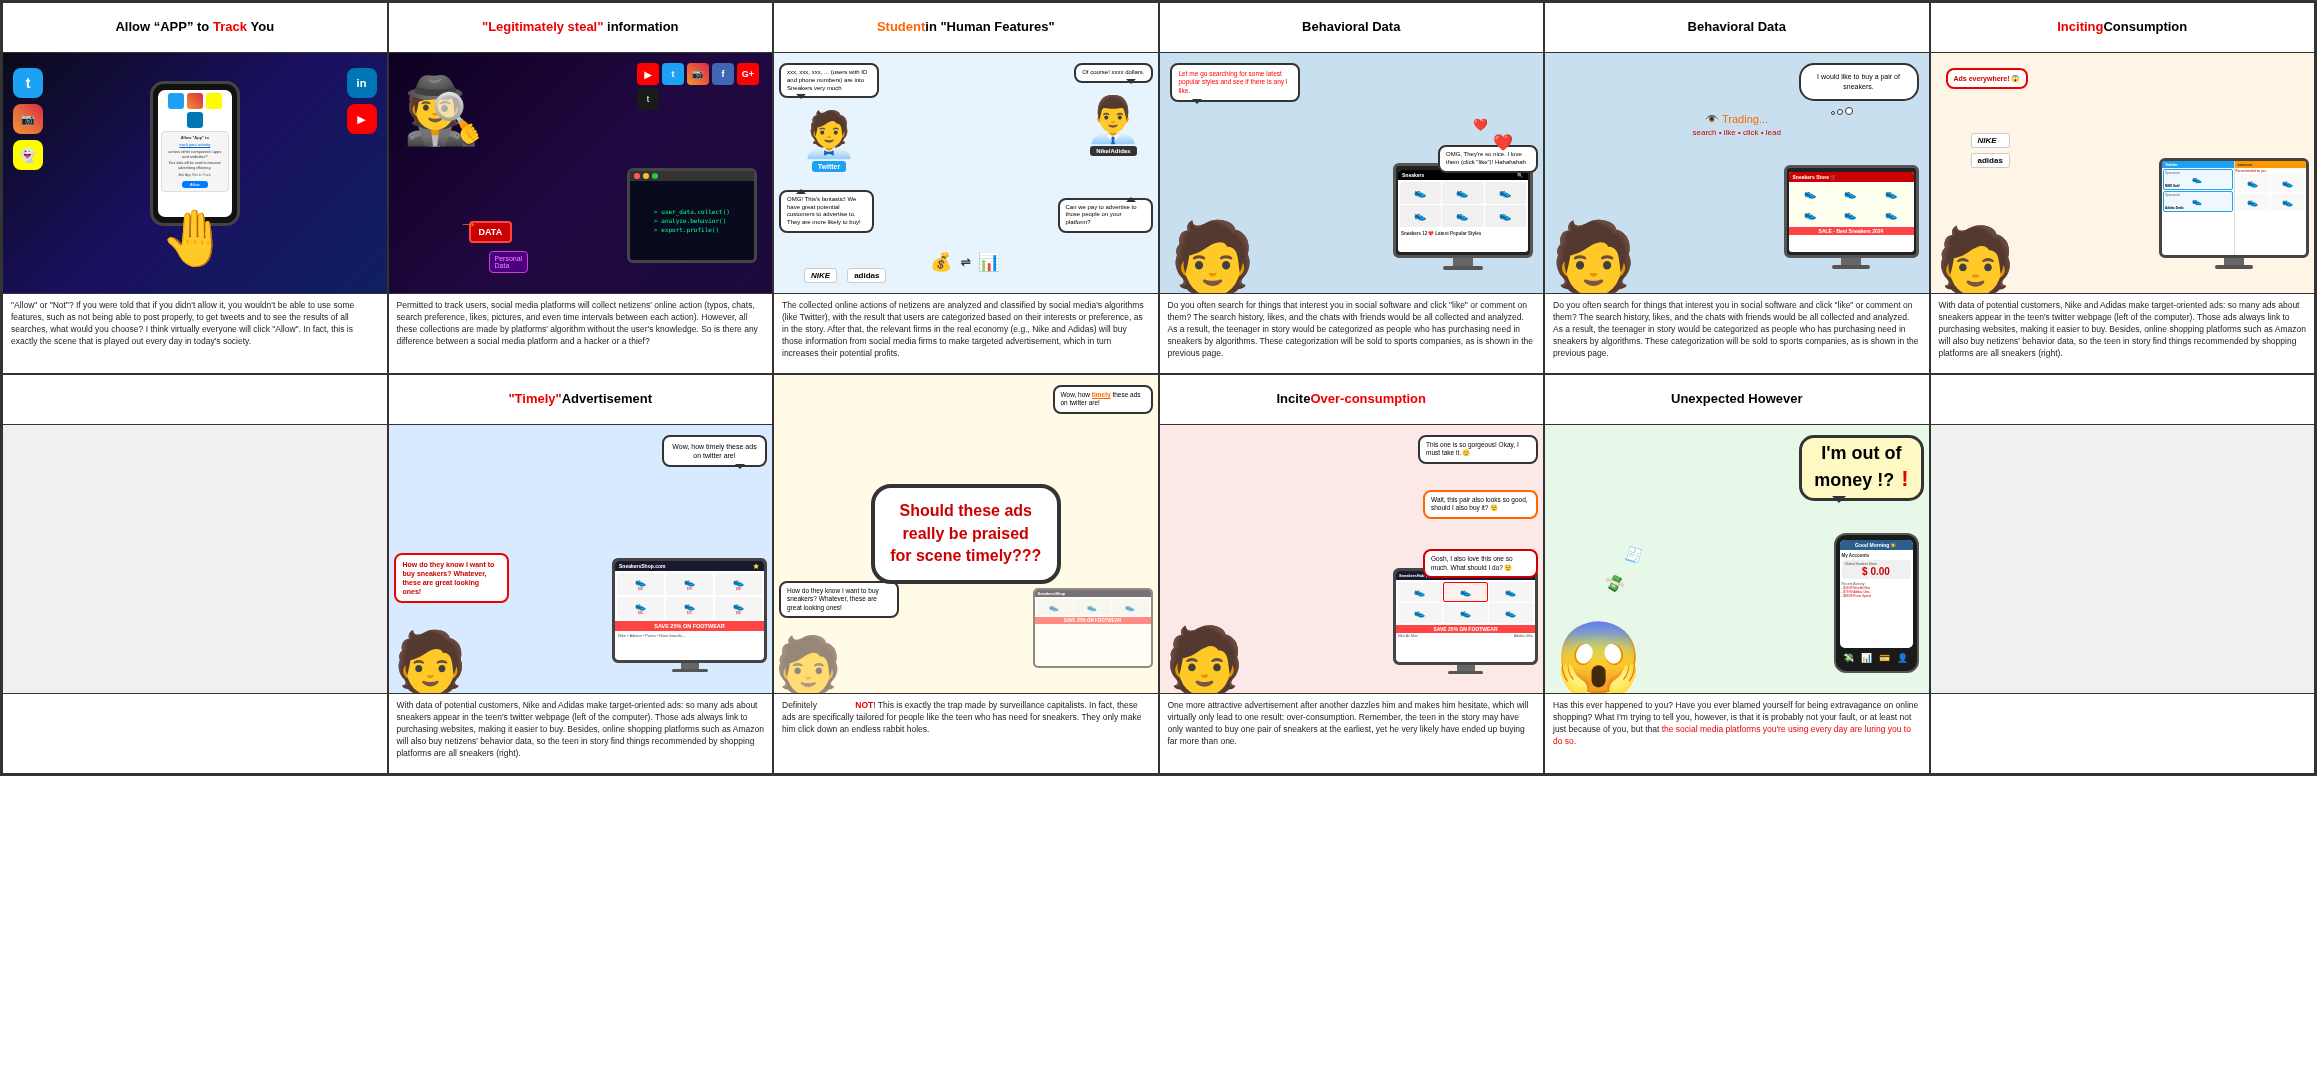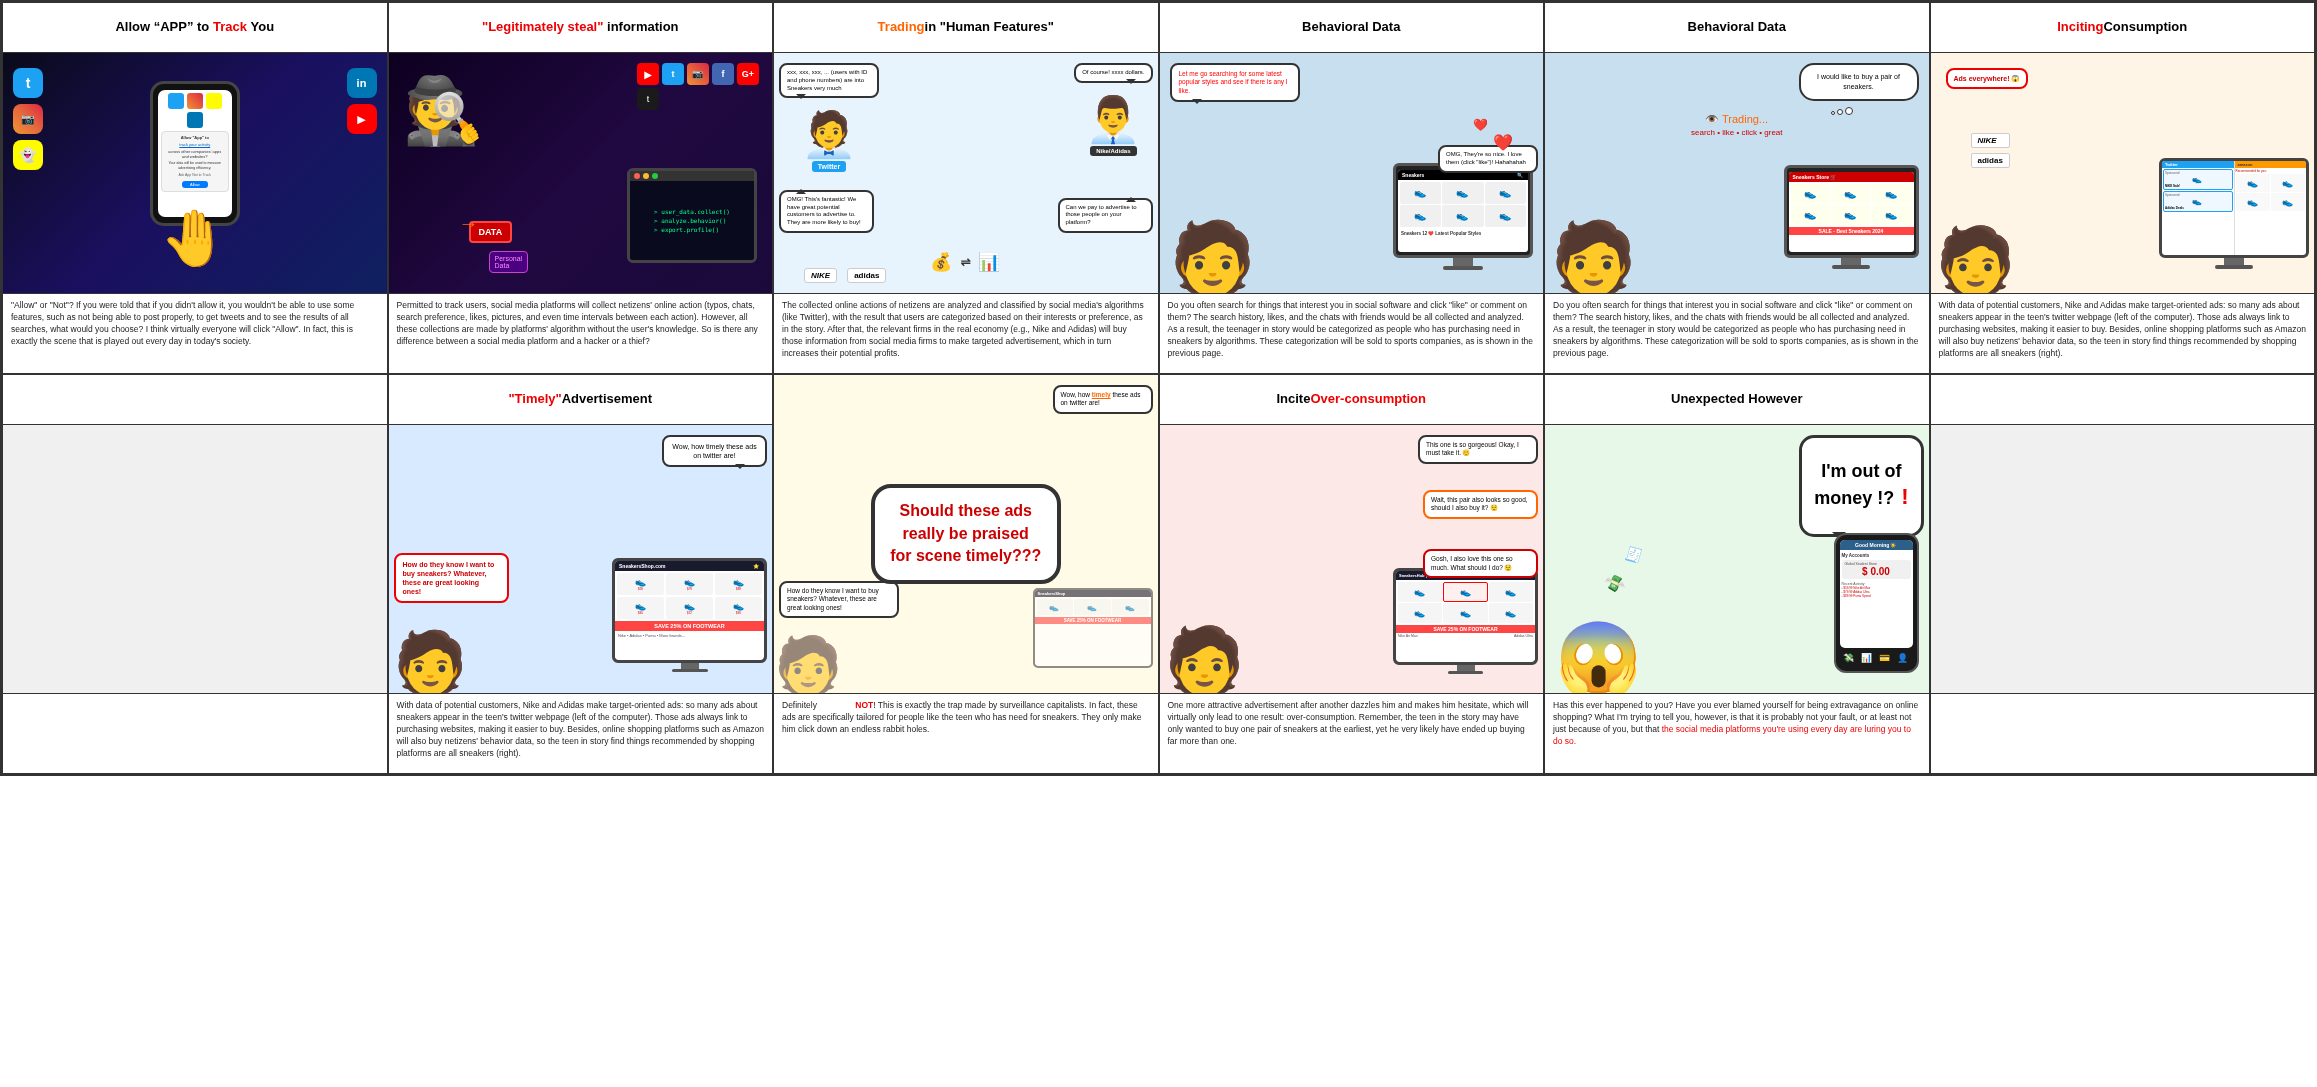--- a/index.html
+++ b/index.html
@@ -162,21 +162,21 @@
         </div>
       </div>
     </div>
     <div class="cell-text">
       Permitted to track users, social media platforms will collect netizens' online action (typos, chats, search preference, likes, pictures, and even time intervals between each action). However, all these collections are made by platforms' algorithm without the user's knowledge. So is there any difference between a social media platform and a hacker or a thief?
     </div>
   </div>
 
   <div class="cell">
     <div class="cell-header">
-      <span class="orange">Trading</span> in "Human Features"
+      <span class="orange">Student</span> in "Human Features"
     </div>
     <div class="cell-image">
       <div class="cell-image-inner">
         <div style="width:100%;height:100%;background:#e8f4fd;position:relative;display:flex;align-items:center;justify-content:center;">
 
           <div style="position:absolute;left:5px;top:10px;display:flex;flex-direction:column;align-items:center;">
 
             <div style="background:#fff;border:2px solid #333;border-radius:8px;padding:4px 6px;font-size:6px;max-width:100px;line-height:1.3;margin-bottom:5px;position:relative;">
               xxx, xxx, xxx, ... (users with ID and phone numbers) are into Sneakers very much
               <div style="position:absolute;bottom:-8px;left:15px;border:5px solid transparent;border-top-color:#333;"></div>
@@ -314,21 +314,21 @@
                 </div>
                 <div style="background:#ff4444;color:#fff;text-align:center;font-size:5px;font-weight:bold;padding:1px;">SALE - Best Sneakers 2024</div>
               </div>
             </div>
             <div style="width:20px;height:7px;background:#666;margin:0 auto;"></div>
             <div style="width:38px;height:4px;background:#555;margin:0 auto;border-radius:2px;"></div>
           </div>
 
           <div style="position:absolute;top:60px;left:50%;transform:translateX(-50%);color:#f60;font-size:11px;text-align:center;">
             <div>👁️ Trading...</div>
-            <div style="color:#c00;font-size:8px;margin-top:2px;">search • like • click • great</div>
+            <div style="color:#c00;font-size:8px;margin-top:2px;">search • like • click • lead</div>
           </div>
         </div>
       </div>
     </div>
     <div class="cell-text">
       Do you often search for things that interest you in social software and click "like" or comment on them? The search history, likes, and the chats with friends would be all collected and analyzed. As a result, the teenager in story would be categorized as people who has purchasing need in sneakers by algorithms. These categorization will be sold to sports companies, as is shown in the previous page.
     </div>
   </div>
 
   <div class="cell">
@@ -542,21 +542,21 @@
     <div class="cell-header">
       Unexpected However
     </div>
     <div class="cell-image">
       <div class="cell-image-inner">
         <div style="width:100%;height:100%;background:#e8f8e8;position:relative;overflow:hidden;">
 
           <div style="position:absolute;bottom:0;left:10px;font-size:70px;line-height:1;">😱</div>
           <div style="position:absolute;bottom:0;left:15px;font-size:55px;line-height:1;opacity:0;">🧑</div>
 
-          <div style="position:absolute;top:10px;right:5px;background:#ffffff;border:3px solid #333;border-radius:15px;padding:22px 12px;font-size:18px;font-weight:bold;text-align:center;max-width:140px;line-height:1.3;">
+          <div style="position:absolute;top:10px;right:5px;background:#fef9c3;border:3px solid #333;border-radius:15px;padding:4px 12px;font-size:18px;font-weight:bold;text-align:center;max-width:140px;line-height:1.3;">
             I'm out of<br>money !?
             <div style="color:#e00;font-size:22px;display:inline-block;margin-left:2px;">!</div>
             
             <div style="position:absolute;bottom:-12px;left:30px;border:7px solid transparent;border-top-color:#333;"></div>
           </div>
 
           <div style="position:absolute;right:10px;bottom:20px;width:85px;height:140px;background:#1a1a1a;border-radius:12px;border:2px solid #555;padding:5px 4px;display:flex;flex-direction:column;">
             <div style="flex:1;background:#fff;border-radius:5px;overflow:hidden;">
               <div style="background:#2c5f8a;color:#fff;padding:2px 3px;font-size:5px;text-align:center;font-weight:bold;">Good Morning ☀️</div>
               <div style="padding:3px 2px;font-size:4px;color:#333;">

